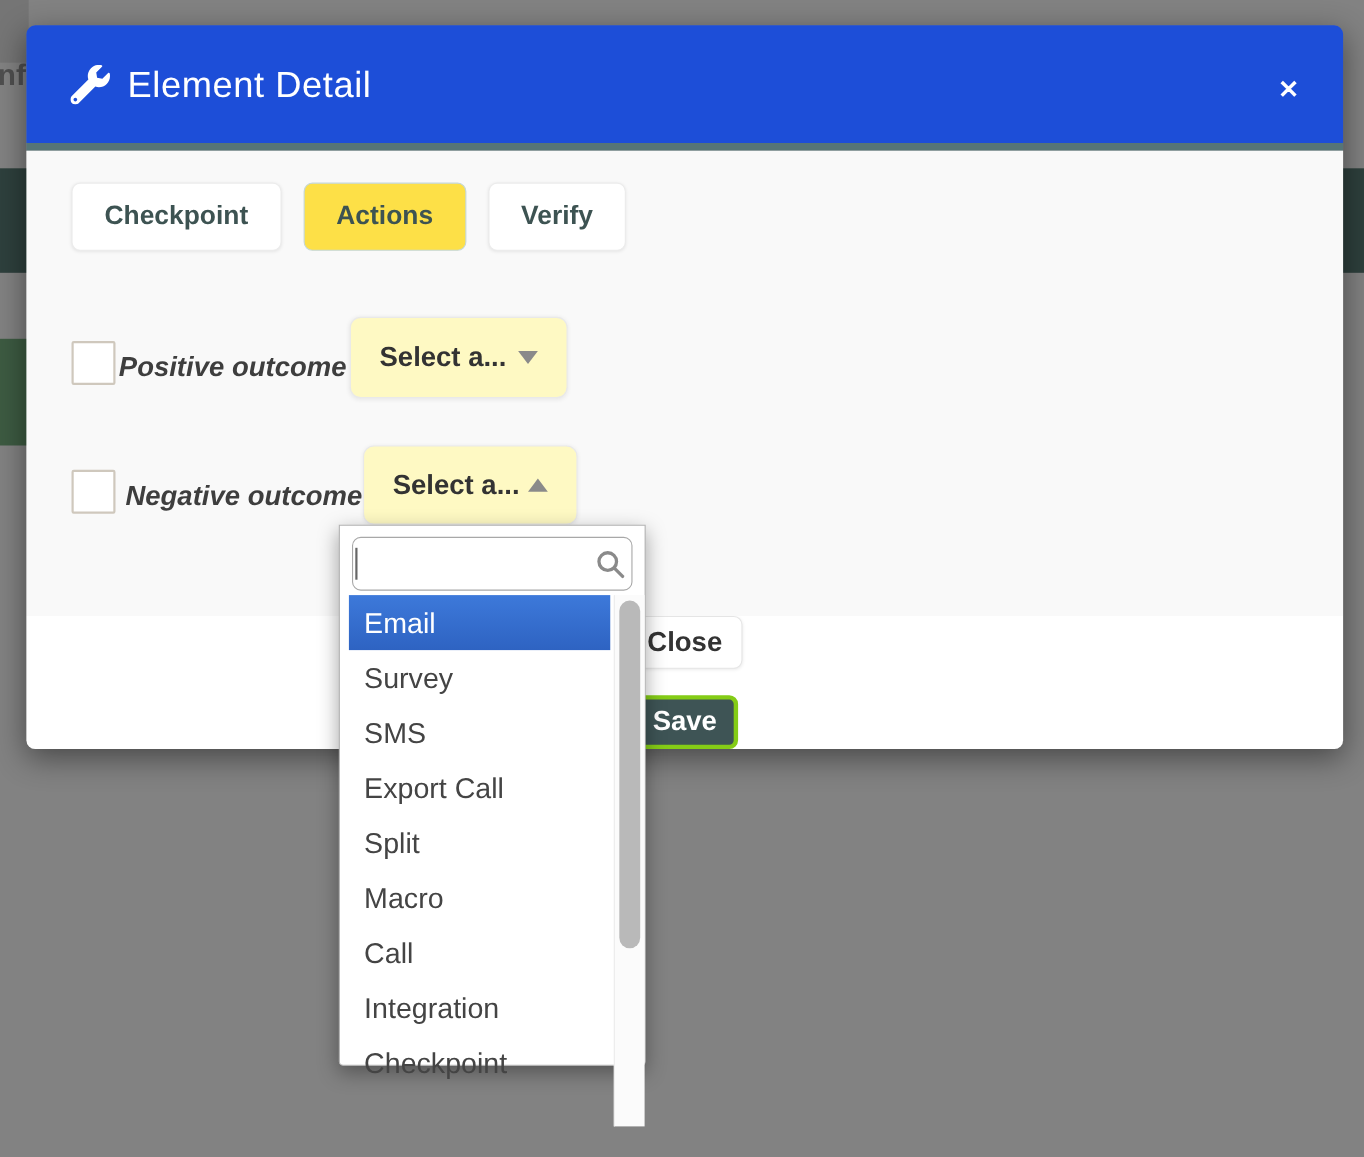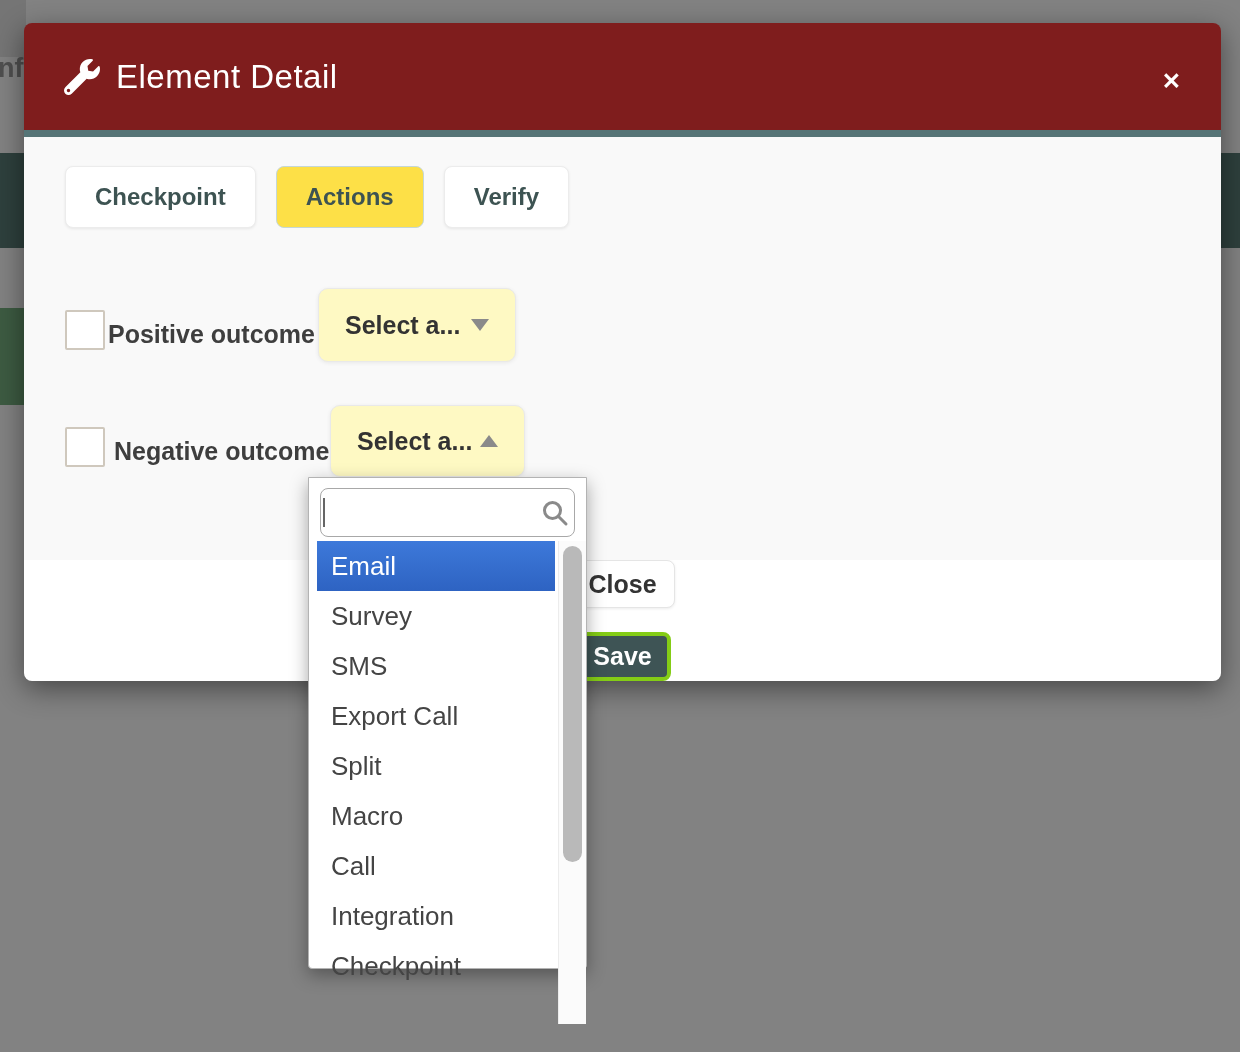--- a/index.html
+++ b/index.html
@@ -10,21 +10,21 @@
 
   
   .bg-topleft { position:absolute; left:0; top:0; width:26px; height:57px; background:#757575; }
   .bg-clipped-text { position:absolute; left:-2px; top:53px; font-size:27px; font-weight:700; color:#4f4f4f; }
   .bg-band { position:absolute; left:0; top:153px; width:1240px; height:95px; background:#2e403d; }
   .bg-green { position:absolute; left:0; top:308px; width:70px; height:97px; background:#3d5b42; }
 
   
   .modal { position:absolute; left:24px; top:23px; width:1197px; height:658px;
            border-radius:8px; box-shadow:0 8px 28px rgba(0,0,0,.45); z-index:10; }
-  .modal-header { height:107px; background:#7f1d1d; border-radius:8px 8px 0 0;
+  .modal-header { height:107px; background:#1d4ed8; border-radius:8px 8px 0 0;
                   display:flex; align-items:center; padding:0 40px; }
   .wrench { width:36px; height:36px; margin-right:16px; flex:0 0 auto; }
   .modal-title { color:#fff; font-size:33px; font-weight:400; letter-spacing:.5px; }
   .modal-close { margin-left:auto; color:#fff; font-size:23px; font-weight:700; cursor:pointer; line-height:1; padding-top:10px; }
   .modal-strip { height:7px; background:#567577; }
   .modal-body { position:relative; height:423px; background:#f9f9f9; }
   .modal-footer { height:121px; background:#fff; border-radius:0 0 8px 8px;
                   display:flex; align-items:center; justify-content:flex-end; gap:24px; padding:0 41px;flex-direction:column; }
 
   
@@ -32,21 +32,21 @@
   .tab { height:62px; padding:0 29px; display:flex; align-items:center;
          font-size:24px; font-weight:700; color:#3d5352; background:#fff;
          border:1px solid #ececec; border-radius:8px; box-shadow:0 1px 3px rgba(0,0,0,.08); cursor:pointer; }
   .tab.active { background:#fde047; border-color:#c5d7d7; box-shadow:none; }
 
   
   .checkbox { position:absolute; width:40px; height:40px; background:#fff;
               border:2px solid #cfc8bd; border-radius:2px; cursor:pointer; }
   .cb1 { left:41px; top:173px; }
   .cb2 { left:41px; top:290px; }
-  .row-label { position:absolute; font-size:25px; font-weight:700; color:#3e3e3e; }
+  .row-label { position:absolute; font-size:25px; font-weight:700; color:#3e3e3e;font-style:italic; }
   .lbl1 { left:84px; top:183px; }
   .lbl2 { left:90px; top:300px; }
 
   .select-btn { position:absolute; background:#fef9c3; border:1px solid #e9e9e9; border-radius:10px;
                 box-shadow:0 1px 4px rgba(0,0,0,.07); display:flex; align-items:center;
                 padding:0 26px; font-size:25px; font-weight:700; color:#333; cursor:pointer; }
   .sel1 { left:294px; top:151px; width:198px; height:74px; }
   .sel2 { left:306px; top:268px; width:195px; height:72px; }
   .tri { margin-left:auto; width:0; height:0; border-left:9px solid transparent; border-right:9px solid transparent; }
   .tri-down { border-top:12px solid #8a8a8a; }

